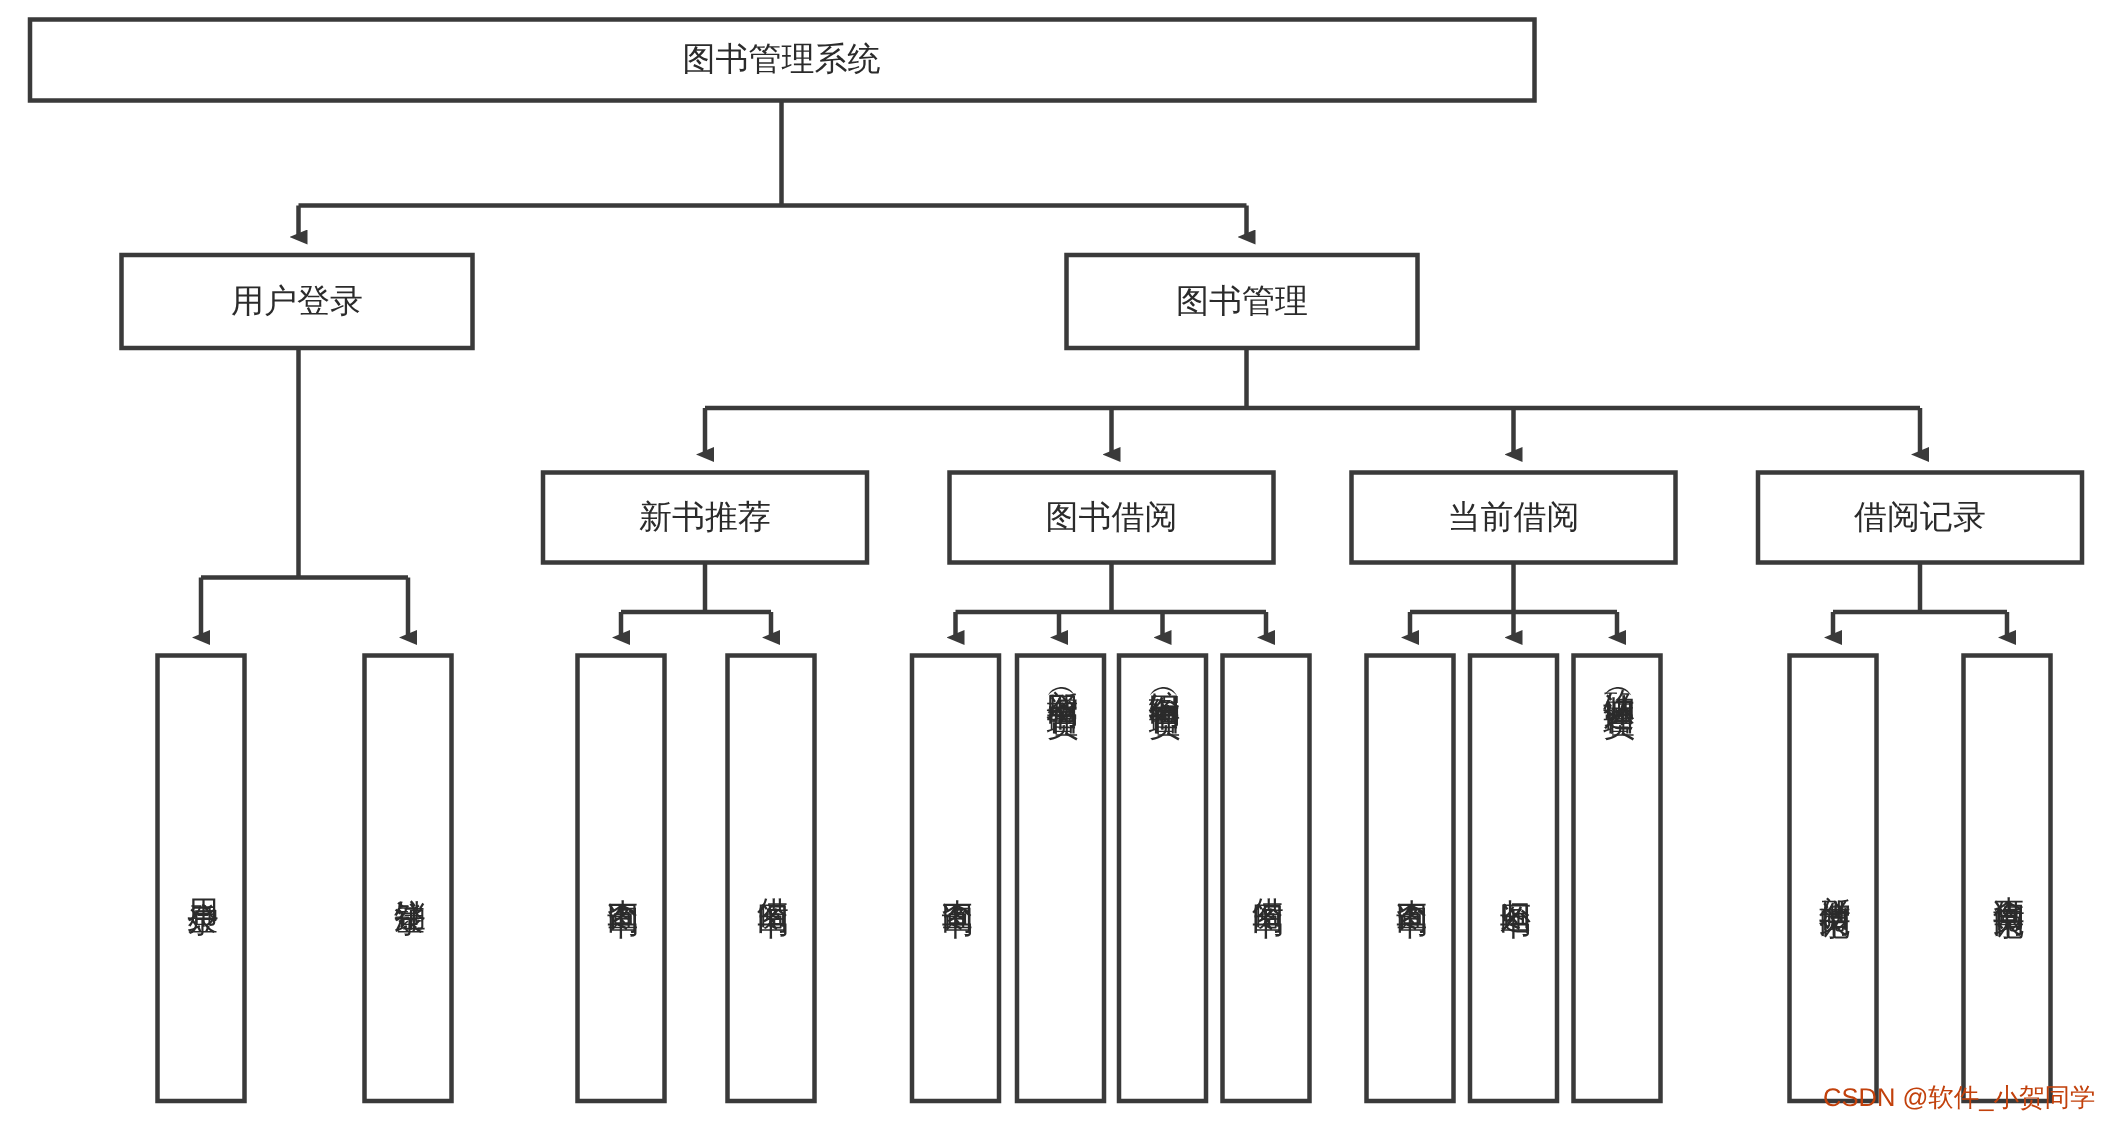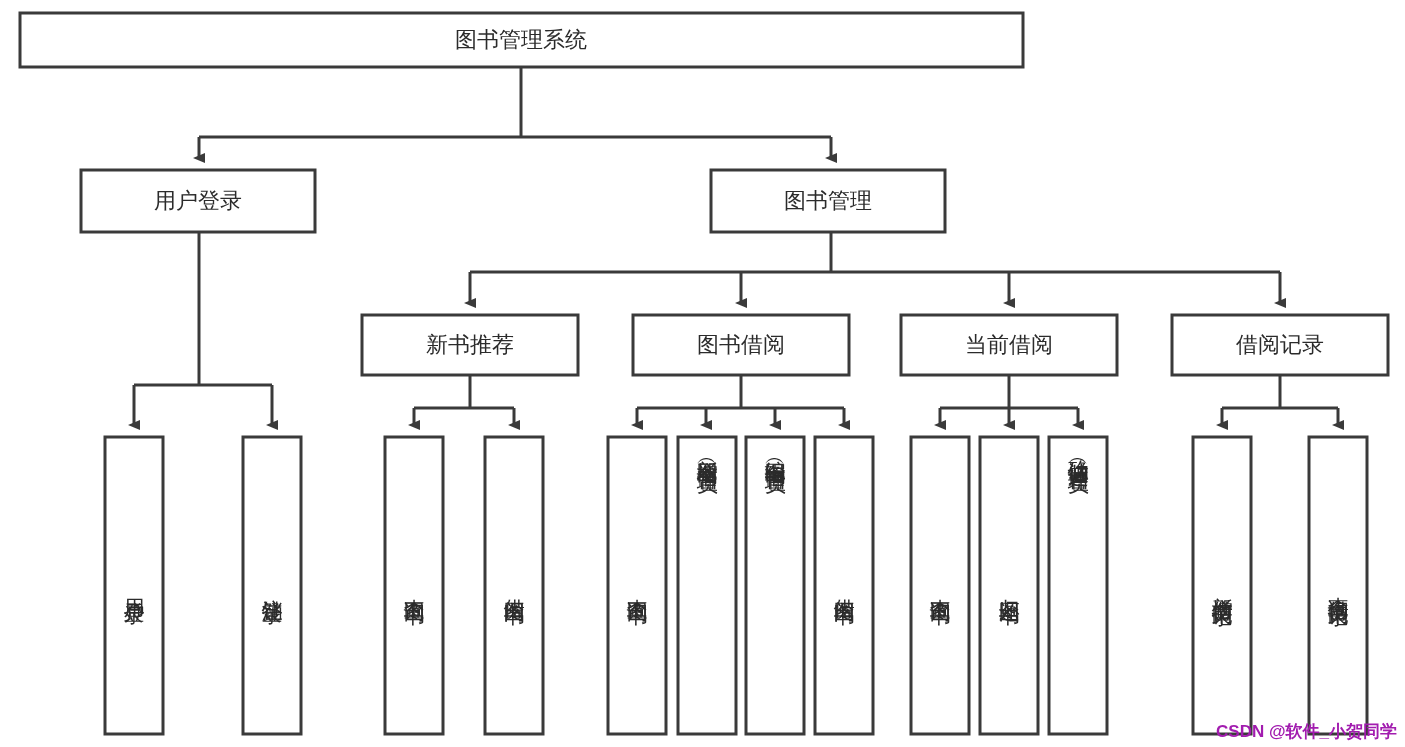--- a/index.html
+++ b/index.html
@@ -34,23 +34,22 @@
     letter-spacing:2px;
     color:#2b2b2b;
     white-space:nowrap;
   }
   .watermark{
     position:absolute;
     right:8px;
     bottom:4px;
     font-family:"Liberation Sans","DejaVu Sans",sans-serif;
     font-size:17px;
-    color:#a21caf;
+    color:#c2410c;
     white-space:nowrap;
-    font-weight:bold;
   }
 </style>
 </head>
 <body>
 
 <div id="stage">
 
   <svg width="1405" height="747" viewBox="0 0 1405 747">
 
     <defs>

